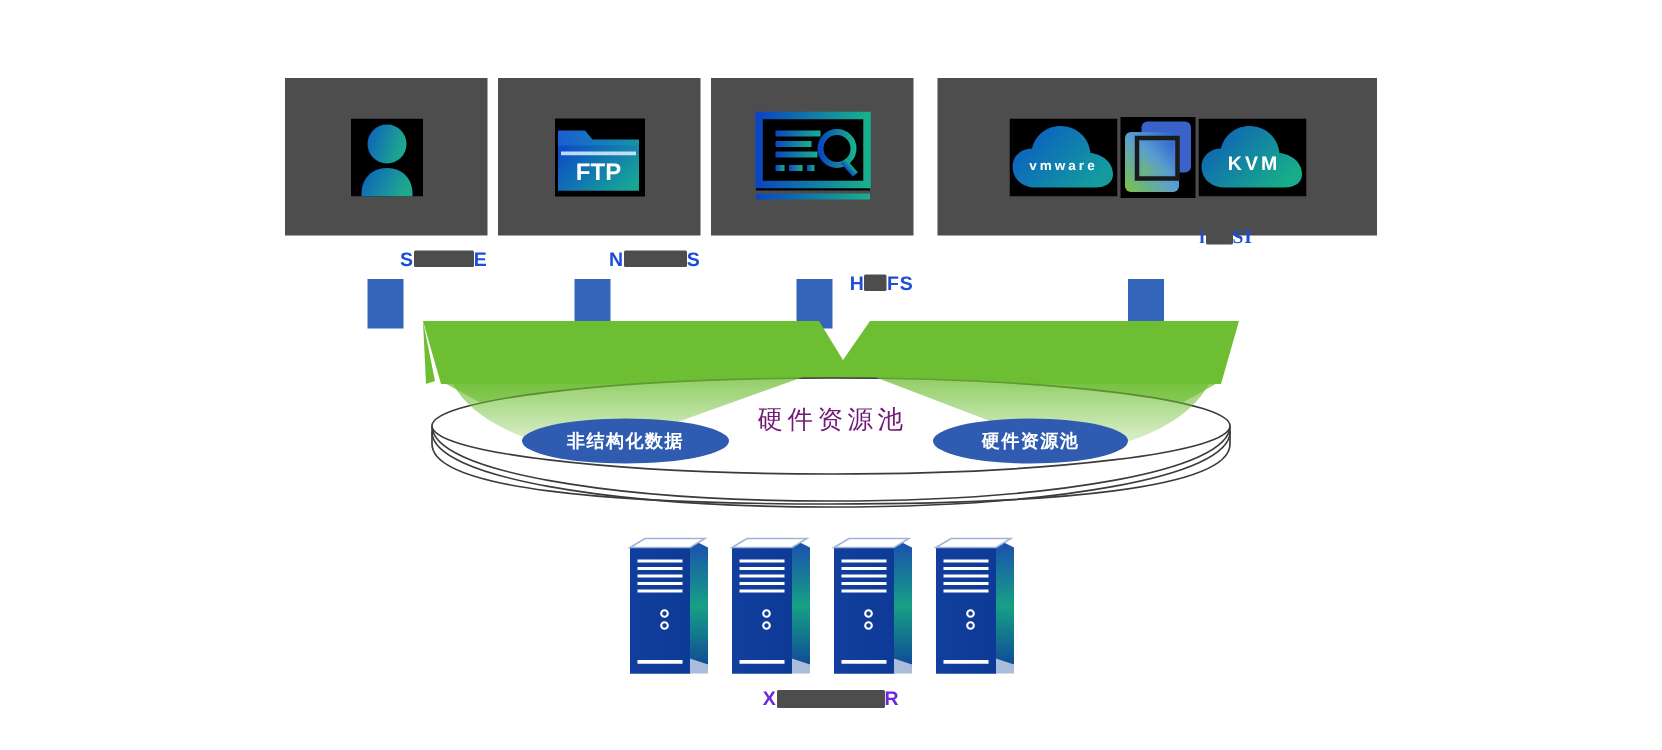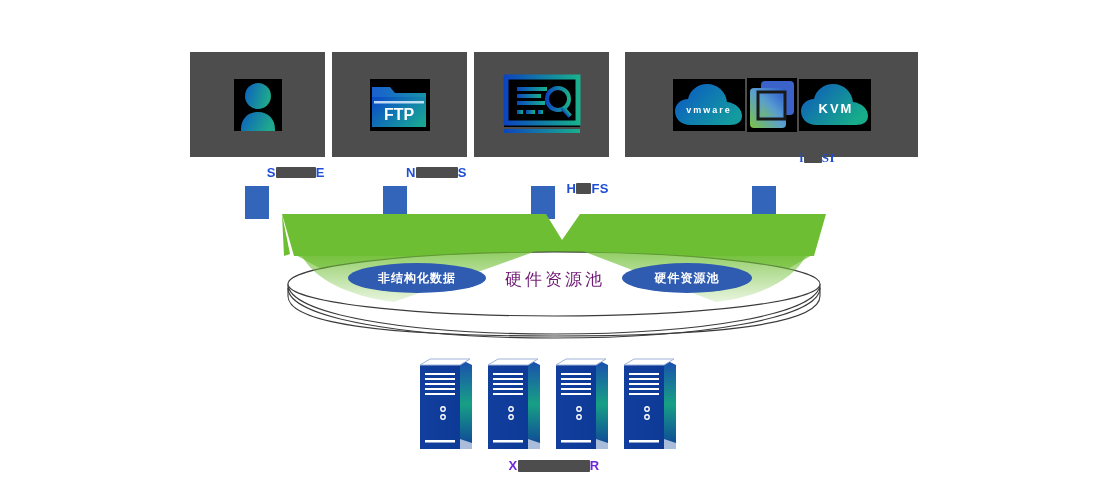--- a/index.html
+++ b/index.html
@@ -32,21 +32,21 @@
   
   .stem{position:absolute;background:#3366bb;}
   .pool-title{
     position:absolute;font-size:17px;color:#701a75;letter-spacing:3px;
     white-space:nowrap;font-weight:normal;
   }
   .bubble{
     position:absolute;border-radius:50%;
     background:#2f5cb0;color:#ffffff;
     display:flex;align-items:center;justify-content:center;
-    font-size:12px;font-weight:bold;letter-spacing:1px;white-space:nowrap;
+    font-size:12px;font-weight:bold;letter-spacing:1px;white-space:nowrap;margin-top:16px;
   }
 
   
   .servers{position:absolute;left:416px;top:355px;width:276px;height:98px;}
   .srv-label{
     position:absolute;left:0;right:0;top:458px;text-align:center;
     font-size:13px;font-weight:bold;color:#6d28d9;letter-spacing:.5px;
   }
 </style>
 </head>

